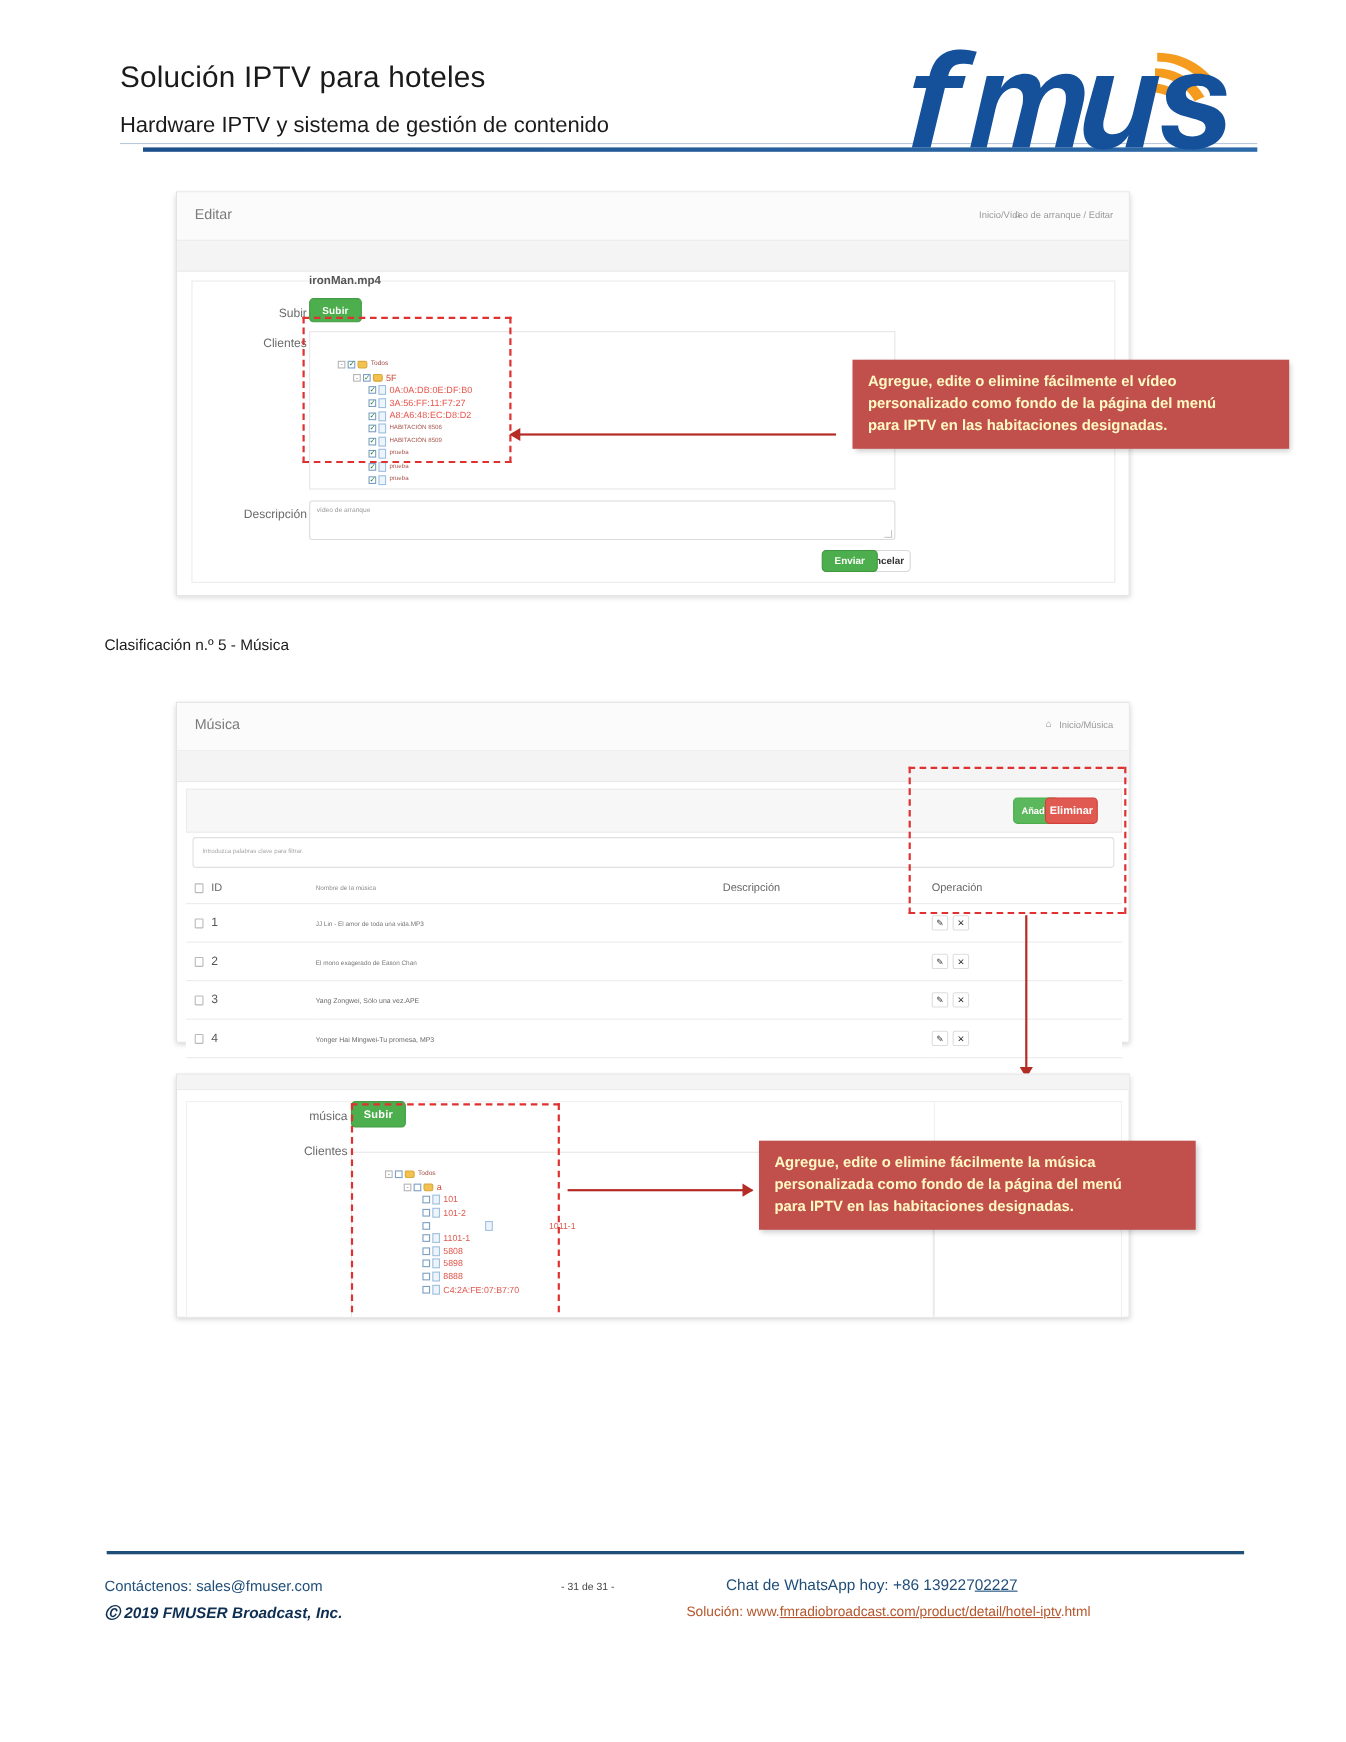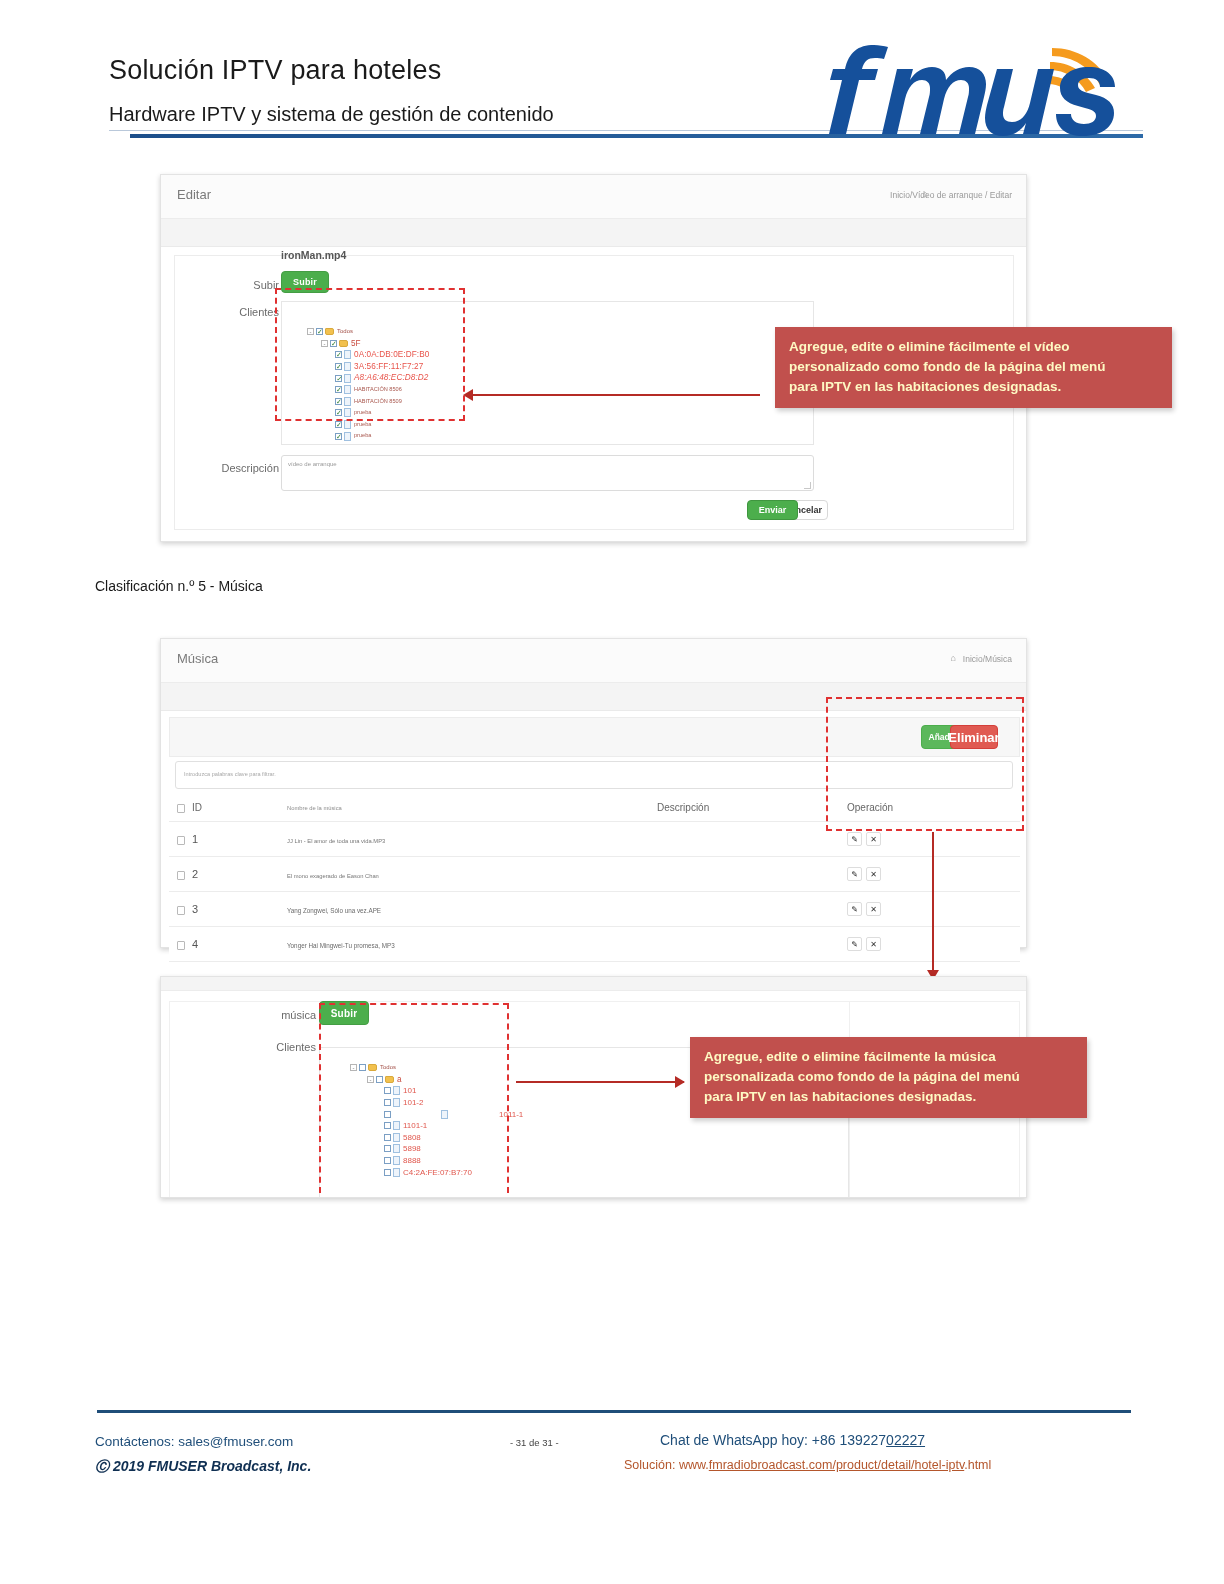--- a/index.html
+++ b/index.html
@@ -164,21 +164,21 @@
     position:absolute; left:95px; top:578px;
     font-size:14px; color:#1a1a1a;
   }
   .btn-anadir {
     position:absolute; background:#5cb85c; border:1px solid #4cae4c; border-radius:4px;
     color:#fff; font-size:8.5px; font-weight:bold;
     display:flex; align-items:center; justify-content:center;
   }
   .btn-eliminar {
     position:absolute; background:#e05a52; border:1px solid #d43f3a; border-radius:4px;
-    color:#fff; font-size:13px; font-weight:bold;
+    color:#fff; font-size:10px; font-weight:bold;
     display:flex; align-items:center; justify-content:center;
   }
   .filter-input {
     position:absolute; background:#fff; border:1px solid #e0e0e0; border-radius:3px;
   }
   .filter-ph { position:absolute; left:8px; top:9px; font-size:5.6px; color:#a8a8a8; }
 
   table.mtable {
     position:absolute; border-collapse:collapse; background:#fff;
   }
@@ -273,21 +273,21 @@
         <div class="tnode" style="padding-left: 28px;">
           <span class="cbx on"></span>
           <span class="doc"></span>
           <span class="tlabel mac">0A:0A:DB:0E:DF:B0</span>
         </div>
         <div class="tnode" style="padding-left: 28px;">
           <span class="cbx on"></span>
           <span class="doc"></span>
           <span class="tlabel mac">3A:56:FF:11:F7:27</span>
         </div>
-        <div class="tnode" style="padding-left: 28px; font-style: italic;">
+        <div class="tnode" style="padding-left: 28px;">
           <span class="cbx on"></span>
           <span class="doc"></span>
           <span class="tlabel mac">A8:A6:48:EC:D8:D2</span>
         </div>
         <div class="tnode" style="padding-left: 28px;">
           <span class="cbx on"></span>
           <span class="doc"></span>
           <span class="tlabel room">HABITACIÓN 8506</span>
         </div>
         <div class="tnode" style="padding-left: 28px;">

